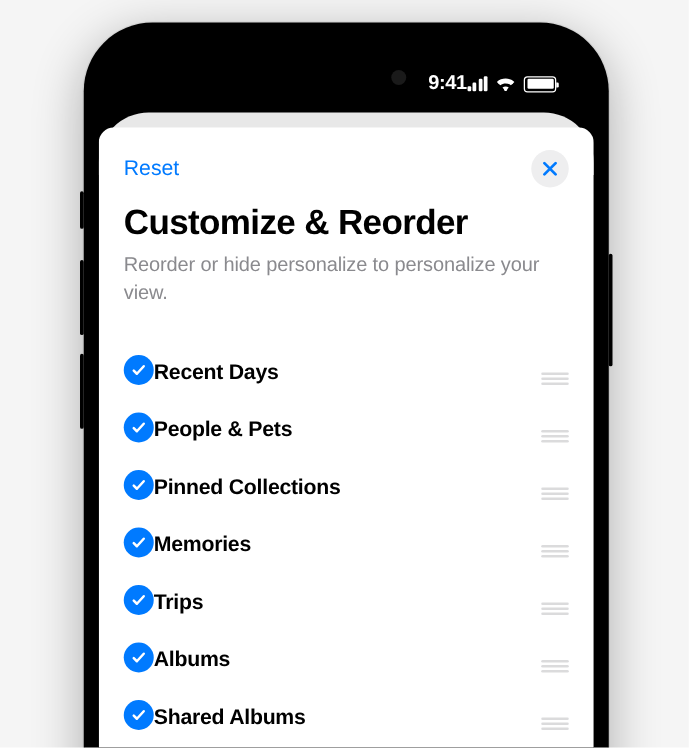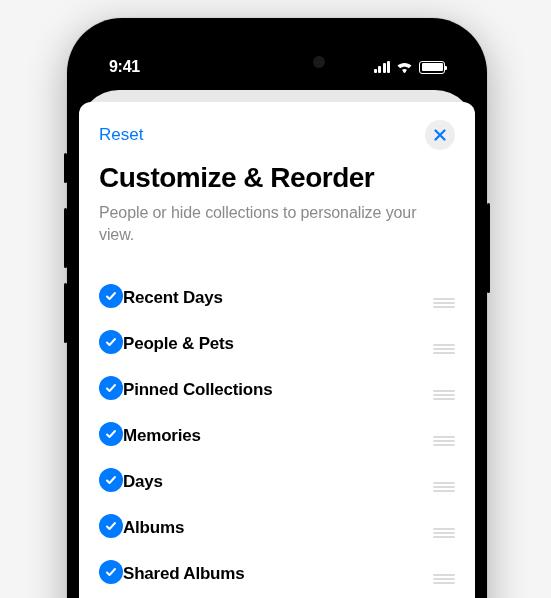--- a/index.html
+++ b/index.html
@@ -92,21 +92,21 @@
       height: 12px;
       background: #1a1a1a;
       border-radius: 50%;
     }
     
     .status-bar {
       position: relative;
       height: 60px;
       display: flex;
       align-items: center;
-      justify-content: space-between;
+      justify-content: flex-end;
       padding: 0 30px;
       padding-top: 14px;
       color: #fff;
       font-weight: 600;
       font-size: 16px;
     }
     
     .status-time {
       letter-spacing: -0.3px;
     }
@@ -323,21 +323,21 @@
       <div class="sheet-header">
         <div class="reset-button">Reset</div>
         <div class="close-button">
           <svg class="close-x" width="12" height="12" viewBox="0 0 12 12">
             <path d="M1.5 1.5 L10.5 10.5 M10.5 1.5 L1.5 10.5" stroke="#007AFF" stroke-width="2.2" stroke-linecap="round"></path>
           </svg>
         </div>
       </div>
 
       <div class="title">Customize &amp; Reorder</div>
-      <div class="subtitle">People or hide collections to personalize your view.</div>
+      <div class="subtitle">Reorder or hide personalize to personalize your view.</div>
 
       <div class="list">
         <div class="list-item">
           <div class="checkbox">
             <svg class="checkmark" viewBox="0 0 12 12">
                 <path d="M2 6.5 L4.5 9 L10 3" stroke="#fff" stroke-width="2" fill="none" stroke-linecap="round" stroke-linejoin="round"></path>
               </svg>
           </div>
           <div class="item-label">Recent Days</div>
           <div class="drag-handle">
@@ -388,21 +388,21 @@
               <div class="drag-line"></div>
           </div>
         </div>
 
         <div class="list-item">
           <div class="checkbox">
             <svg class="checkmark" viewBox="0 0 12 12">
                 <path d="M2 6.5 L4.5 9 L10 3" stroke="#fff" stroke-width="2" fill="none" stroke-linecap="round" stroke-linejoin="round"></path>
               </svg>
           </div>
-          <div class="item-label">Days</div>
+          <div class="item-label">Trips</div>
           <div class="drag-handle">
             <div class="drag-line"></div>
               <div class="drag-line"></div>
               <div class="drag-line"></div>
           </div>
         </div>
 
         <div class="list-item">
           <div class="checkbox">
             <svg class="checkmark" viewBox="0 0 12 12">

